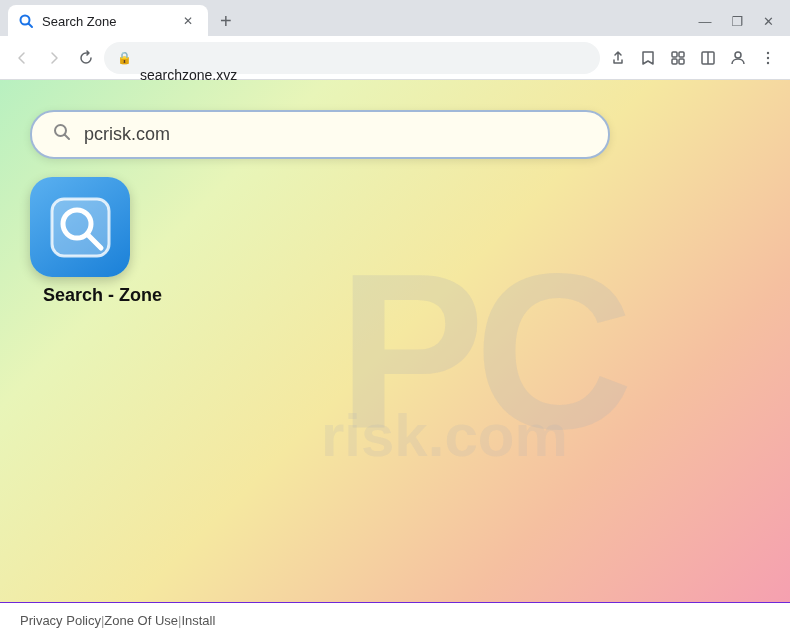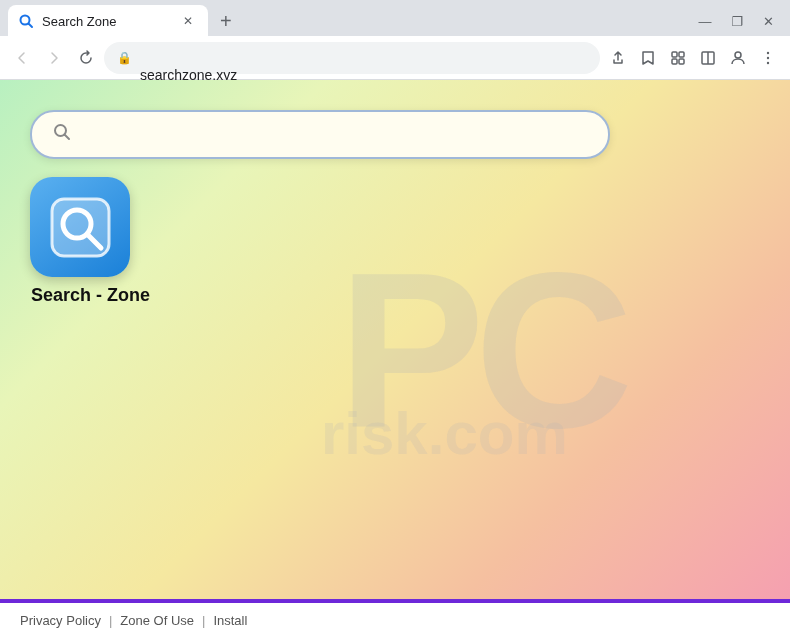--- a/index.html
+++ b/index.html
@@ -94,30 +94,29 @@
       width: 100px;
       height: 100px;
       background: linear-gradient(145deg, #5ab0f0, #1a80d8);
       border-radius: 22px;
       display: flex;
       align-items: center;
       justify-content: center;
       box-shadow: 0 4px 12px rgba(0,0,0,0.2);
     }
     .logo-icon svg { width: 65px; height: 65px; }
-    .logo-label { margin-top: 8px; font-size: 18px; font-weight: 700; color: #111; margin-left: 1px; }
+    .logo-label { margin-top: 8px; font-size: 18px; font-weight: 700; color: #111; margin-left: 13px; }
 
     
     .page-footer {
       background: #fff;
-      border-top: 4px solid #6d28d9;
+      border-top: 1px solid #6d28d9;
       padding: 10px 20px;
       display: flex;
       align-items: center;
-      gap: 8px;
       font-size: 13px;
       flex-shrink: 0;
     }
     .footer-link { color: #555; text-decoration: none; cursor: pointer; }
     .footer-sep { color: #999; }
   </style>
 </head>
 <body>
 
 <div class="browser-chrome">
@@ -217,20 +216,21 @@
   </div>
 
   <div class="search-box-container">
     <div class="search-box">
       <div class="search-icon-sm">
         <svg width="20" height="20" viewBox="0 0 20 20" fill="none">
           <circle cx="8.5" cy="8.5" r="5.5" stroke="#888" stroke-width="2"></circle>
           <line x1="12.5" y1="12.5" x2="17" y2="17" stroke="#888" stroke-width="2" stroke-linecap="round"></line>
         </svg>
       </div>
+      <input class="search-input" type="text" value="pcrisk.com" placeholder="pcrisk.com" style="">
     </div>
   </div>
 
   <div class="logo-area">
     <div class="logo-icon">
       <svg viewBox="0 0 65 65" fill="none">
 
         <rect x="4" y="4" width="57" height="57" rx="12" fill="rgba(255,255,255,0.3)" stroke="rgba(255,255,255,0.8)" stroke-width="3"></rect>
 
         <circle cx="29" cy="29" r="14" stroke="white" stroke-width="5" fill="none"></circle>

